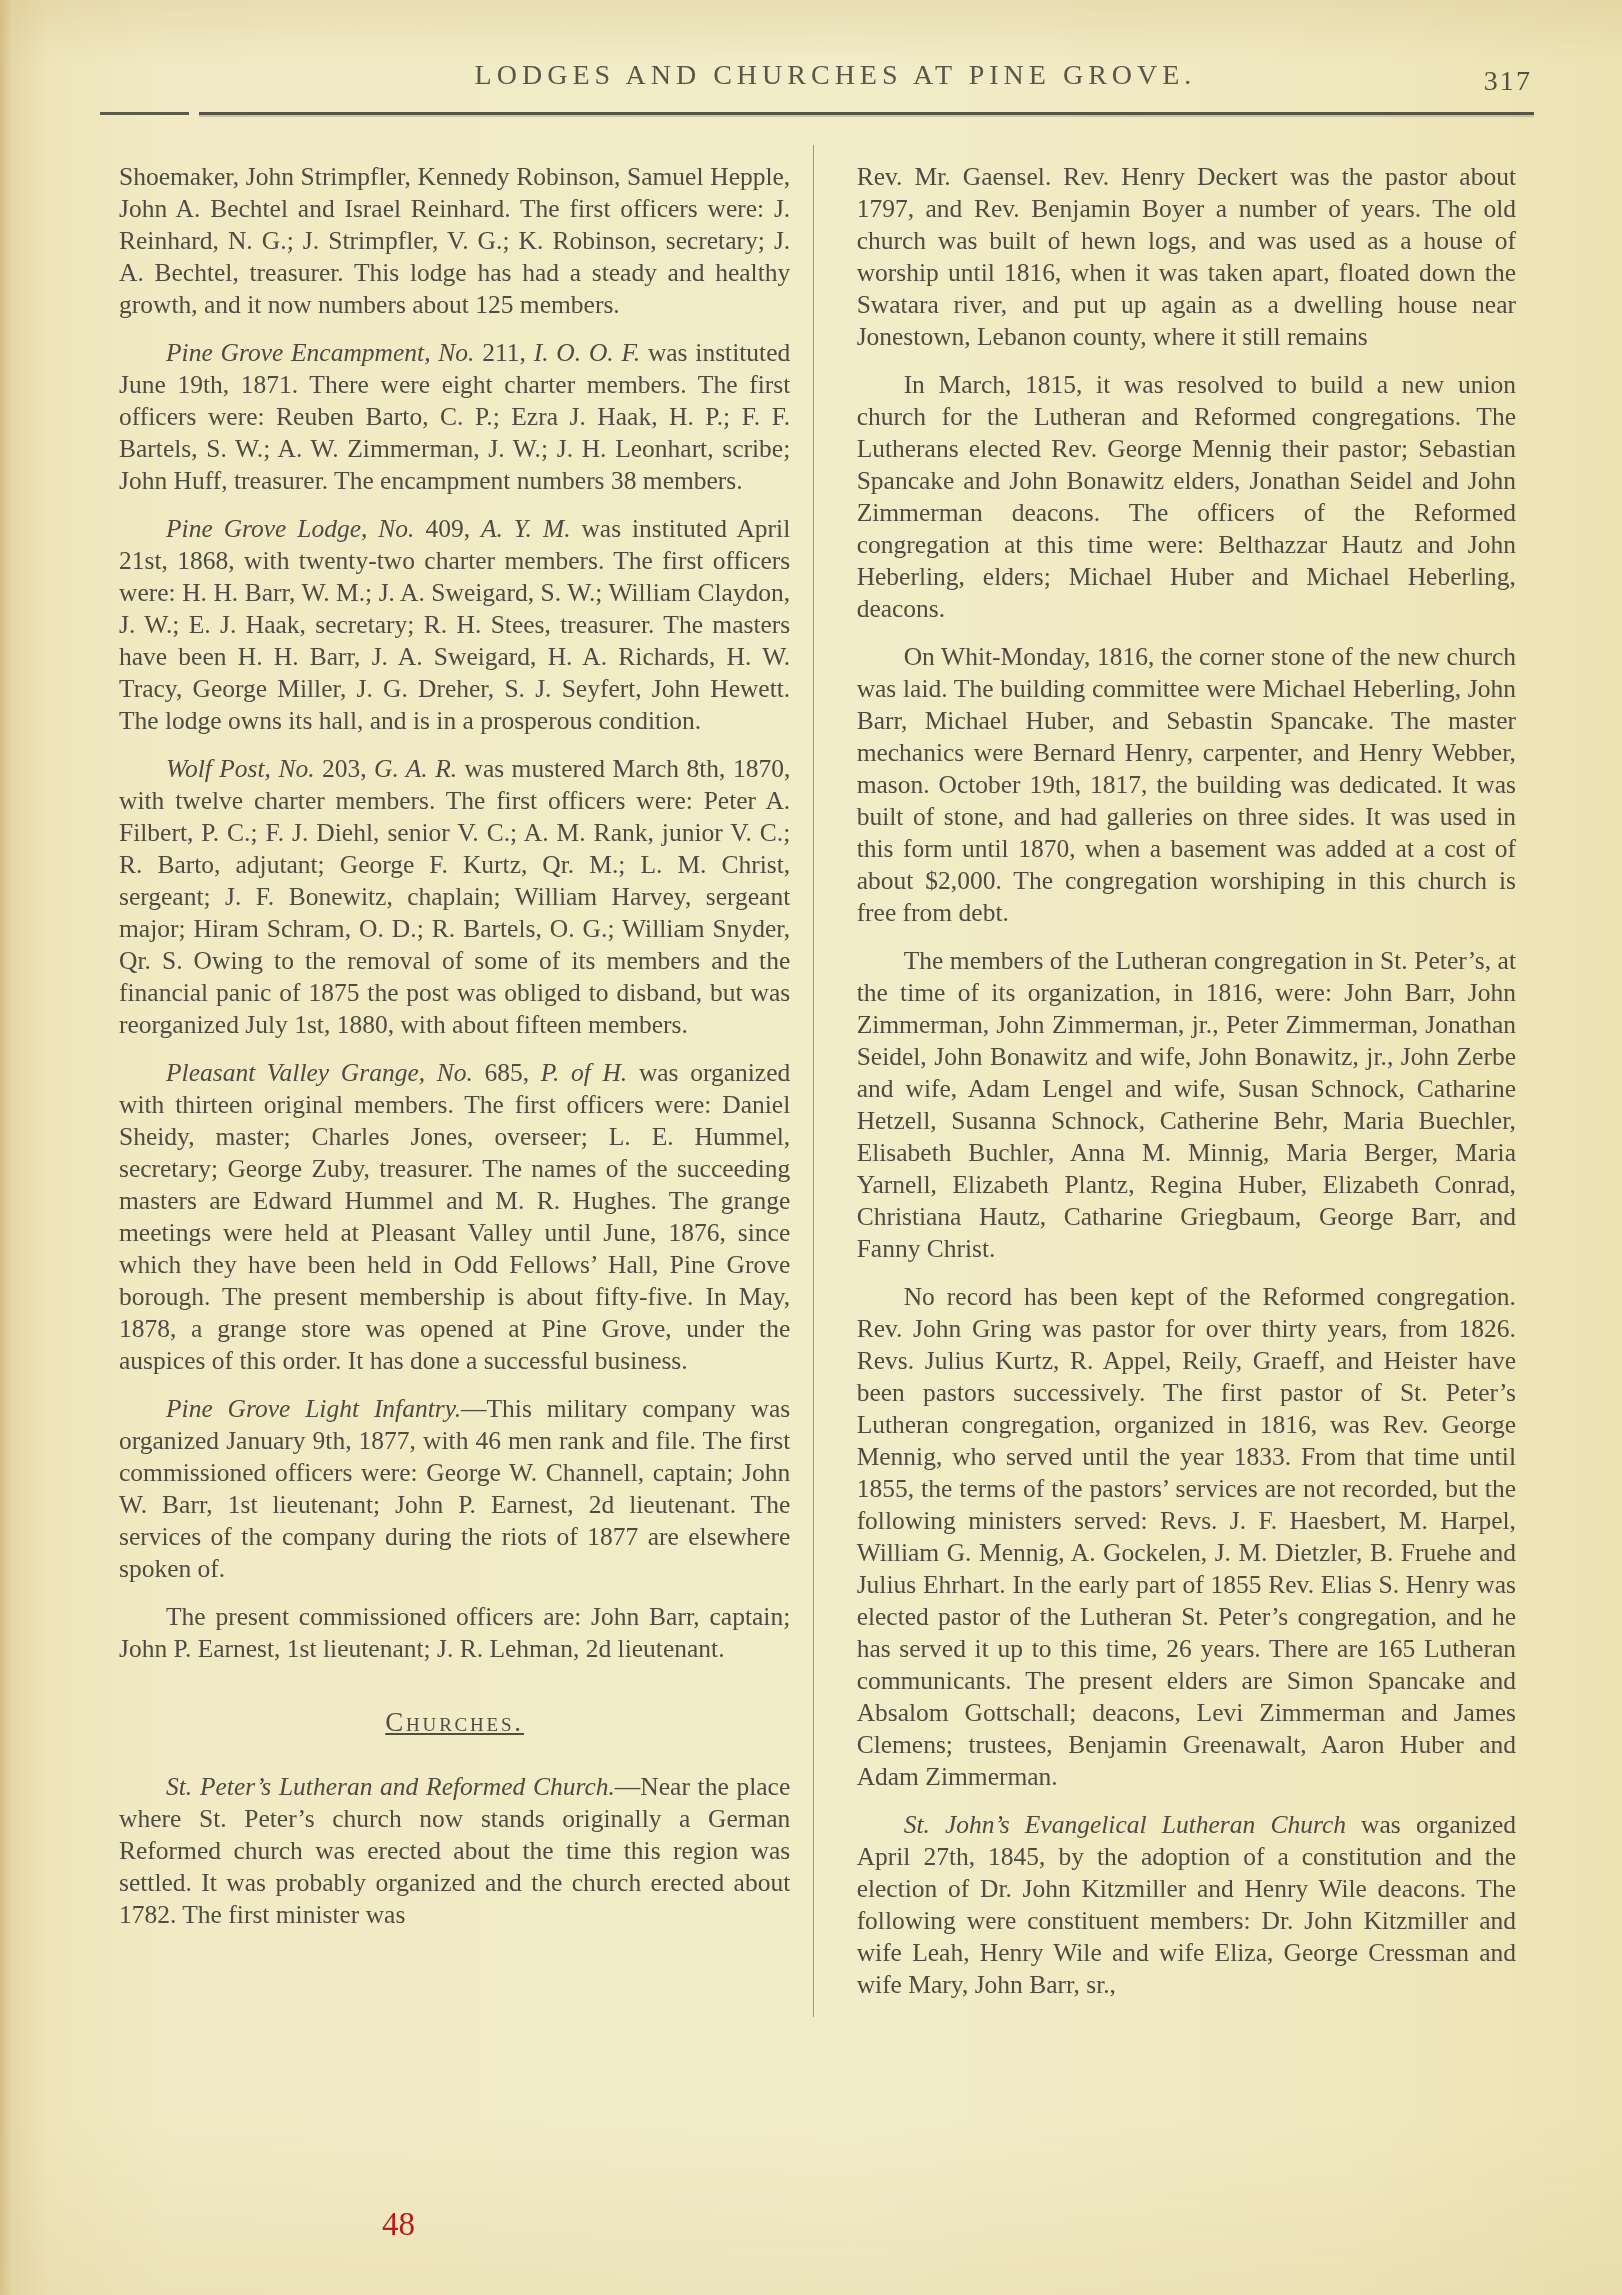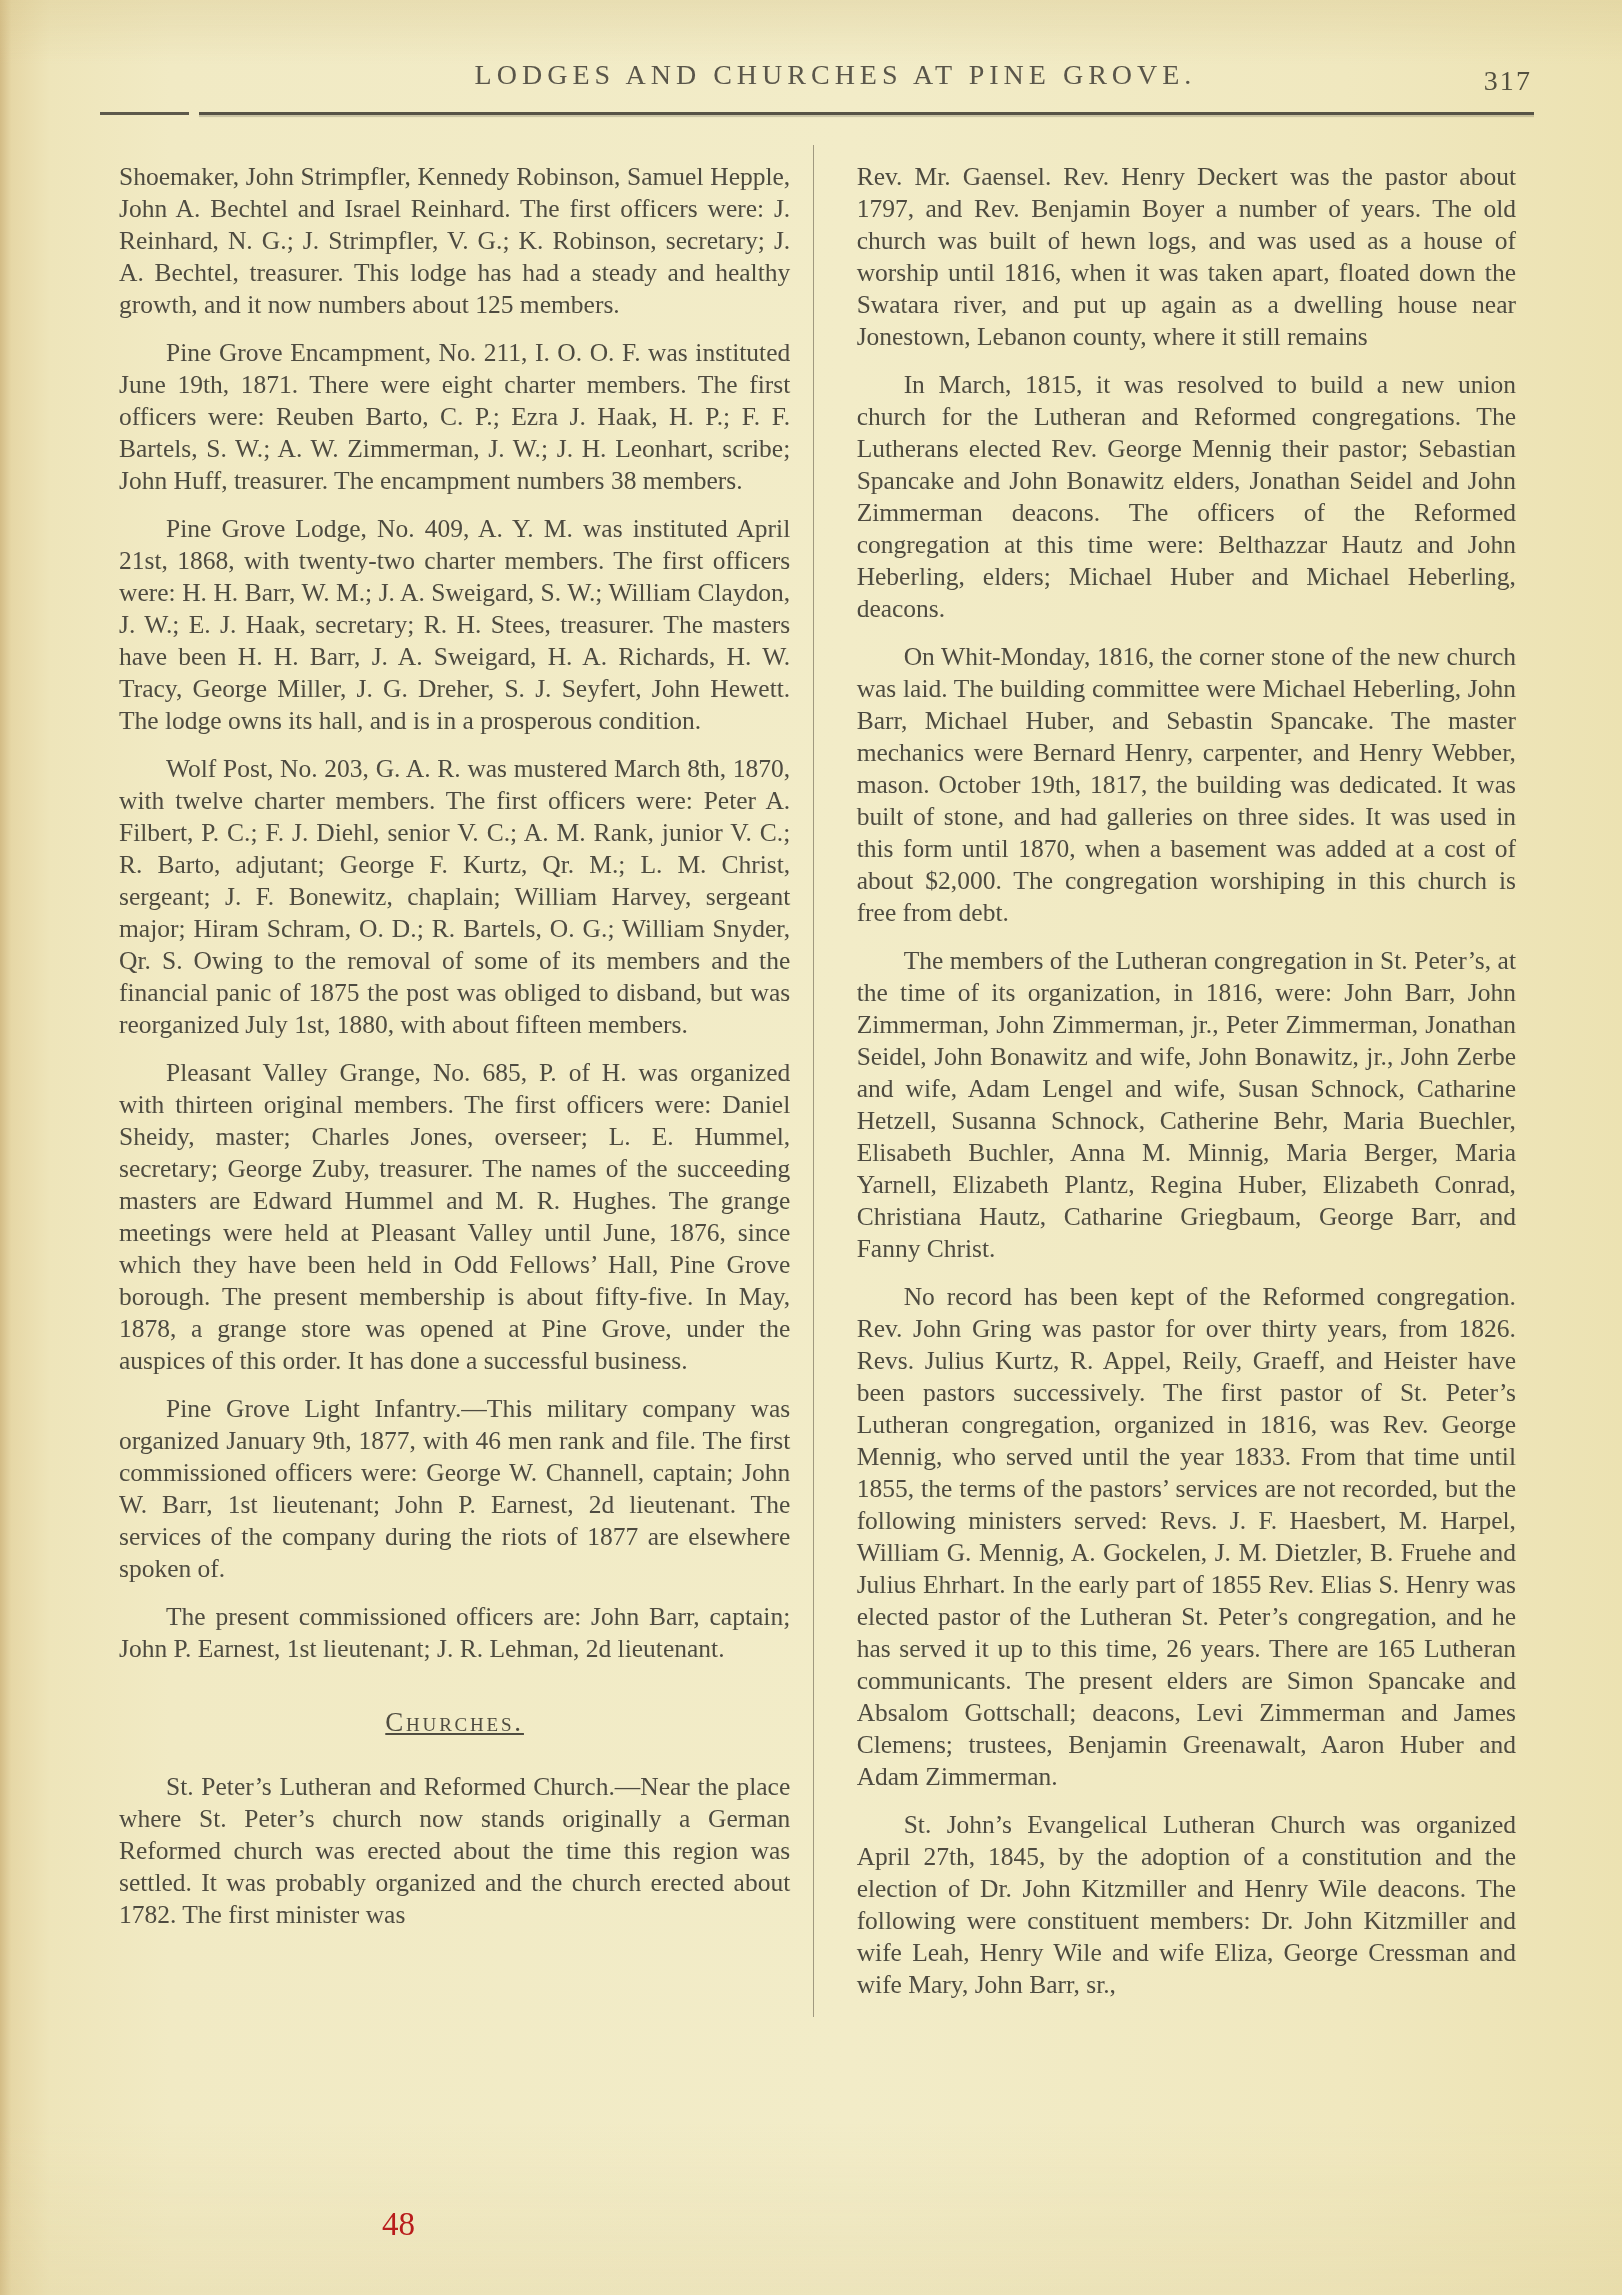--- a/index.html
+++ b/index.html
@@ -85,20 +85,21 @@
     border-left: 1.4px solid rgba(92,86,70,.55);
     padding-left: 27px;
   }
   .para {
     margin: 16px;
   }
   .para.indent {
     text-indent: 47px;
   }
   .ital {
+    font-style: italic;
   }
   .section-heading {
     text-align: center;
     font-variant: small-caps;
     letter-spacing: 2.8px;
     margin: 41px 0 33px 0;
     font-size: 27px;
     color: #504d41;
     text-decoration: underline;
   }

